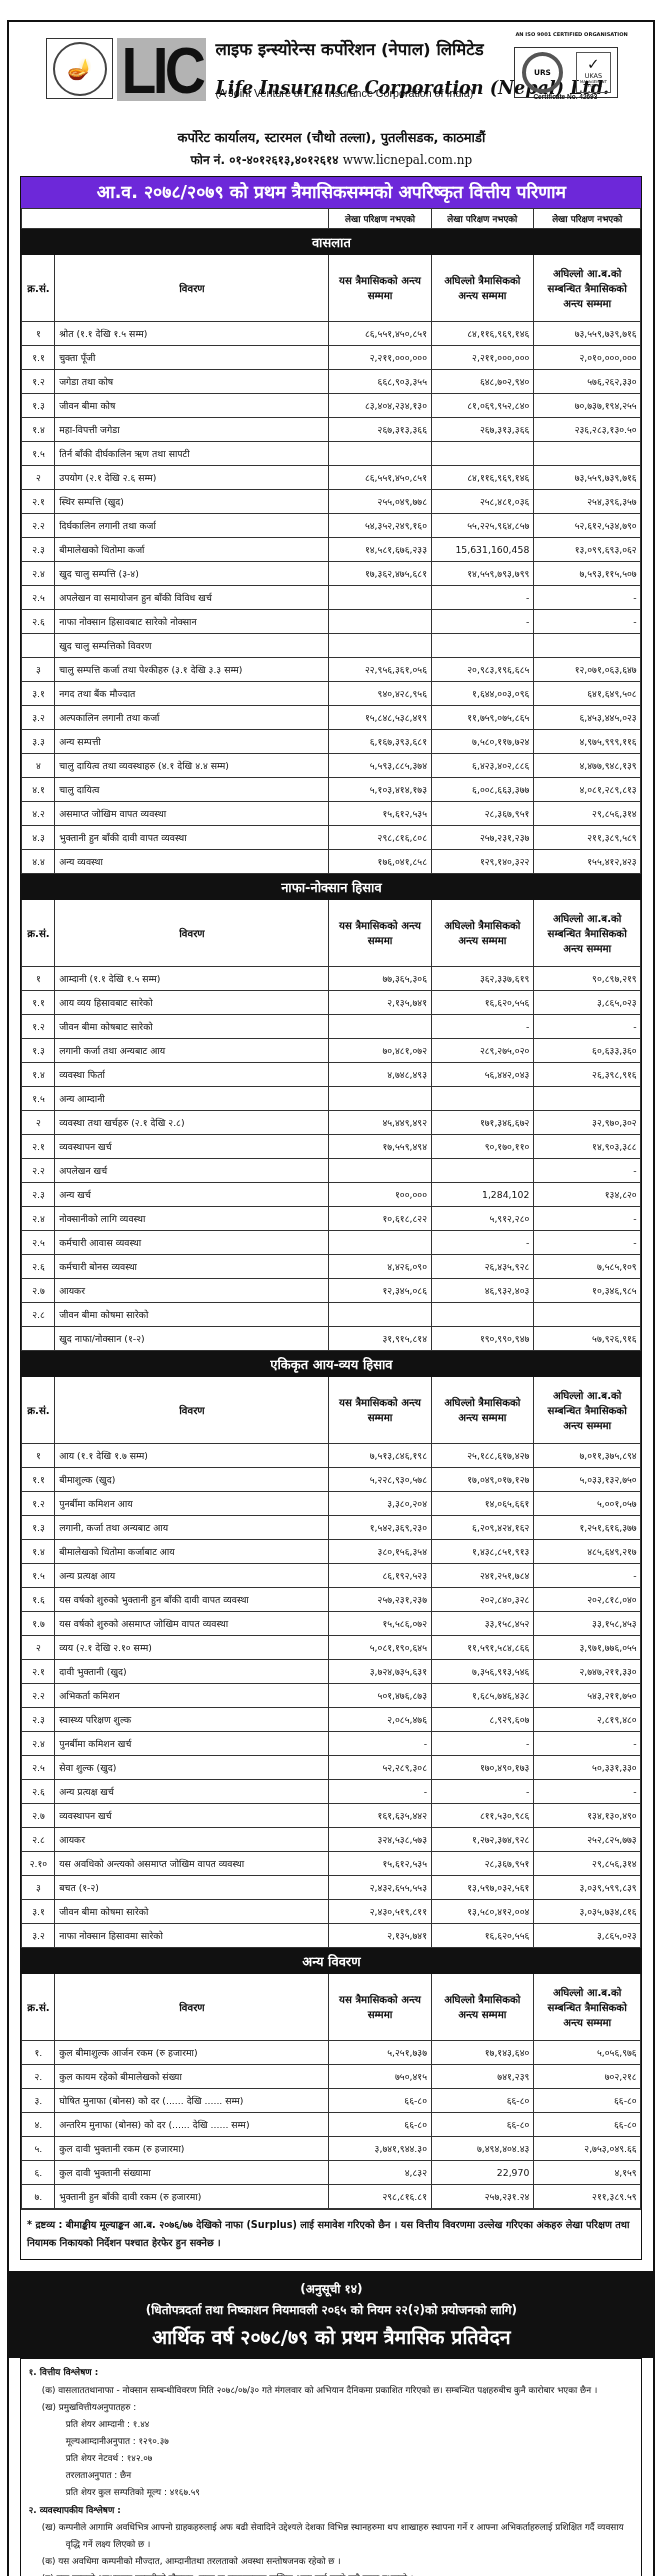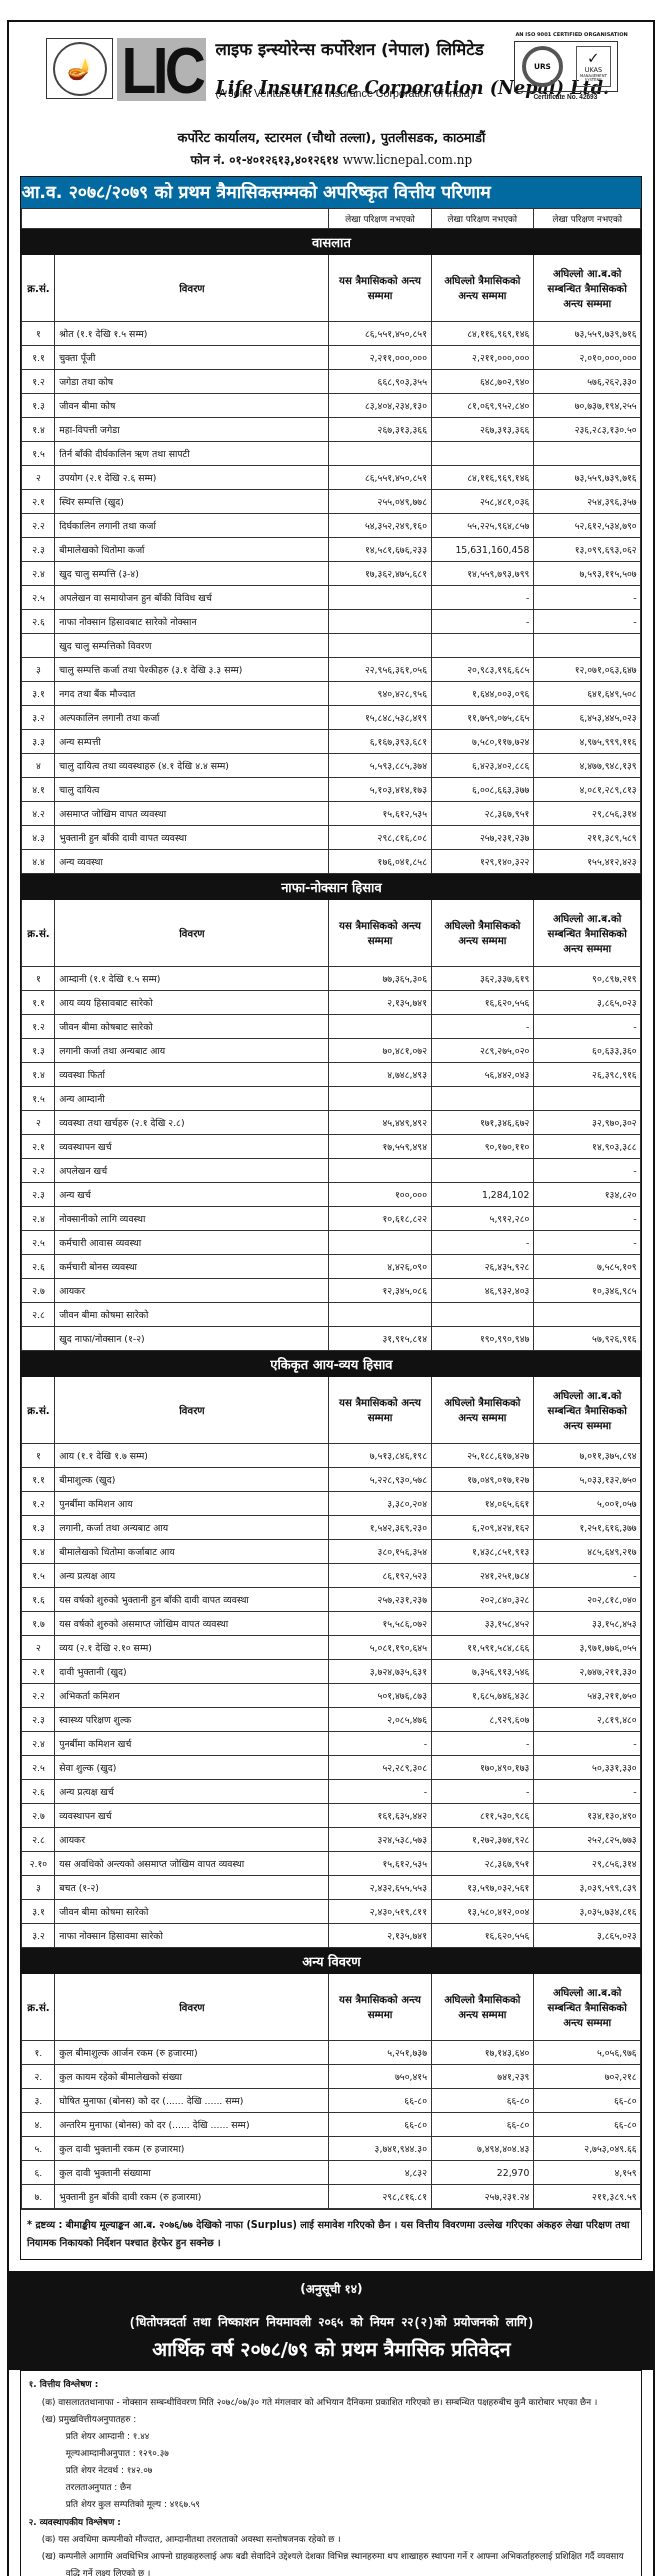--- a/index.html
+++ b/index.html
@@ -7,43 +7,43 @@
   .frame { margin: 20.4px 7.4px 0 7.4px; border: 2.8px solid #111; width: 648px; }
   .header { position: relative; height: 109px; }
   .emblem { position: absolute; left: 37px; top: 15.8px; width: 67px; height: 61px; border: 0.9px solid #333; display: flex; align-items: center; justify-content: center; }
   .emblem .globe { width: 54px; height: 54px; border-radius: 50%; border: 2.8px double #444; display:flex; align-items:center; justify-content:center; font-size: 20.4px; color:#222; }
   .lic-box { position: absolute; left: 108px; top: 15.8px; width: 89px; height: 63px; background: #b3b3b3; display: flex; align-items: center; justify-content: center; }
   .lic-box span { font-family: "Liberation Sans", sans-serif; font-weight: bold; font-size: 57px; letter-spacing: -3.7px; color: #111; transform: scaleY(1.15); }
   .co-np { position: absolute; left: 206px; top: 15px; font-size: 16.7px; font-weight: bold; white-space: nowrap; }
   .co-en { position: absolute; left: 206px; top: 55px; font-family: "DejaVu Serif", serif; font-size: 17.6px; font-weight: bold; font-style: italic; white-space: nowrap; }
   .co-jv { position: absolute; left: 206px; top: 65px; font-family: "Liberation Sans", sans-serif; font-size: 10.7px; white-space: nowrap; }
   .iso-line { position: absolute; left: 506px; top: 8.3px; font-size: 5.1px; font-weight: bold; white-space: nowrap; }
-  .iso-box { position: absolute; left: 505px; top: 19px; width: 104px; height: 51px; border: 0.9px solid #333; display:flex; align-items:center; justify-content:space-around; }
+  .iso-box { position: absolute; left: 505px; top: 25px; width: 104px; height: 51px; border: 0.9px solid #333; display:flex; align-items:center; justify-content:space-around; }
   .urs { width: 41px; height: 41px; border-radius: 50%; border: 4.6px solid #555; font-size: 7.4px; display:flex; align-items:center; justify-content:center; font-weight:bold; }
   .ukas { width: 35px; height: 41px; border: 0.9px solid #555; font-size: 6.5px; text-align:center; display:flex; flex-direction:column; align-items:center; justify-content:center; }
   .ukas .tick { font-size: 15px; font-weight: bold; line-height: 1; }
   .cert { position: absolute; left: 524px; top: 71px; font-family: "Liberation Sans", sans-serif; font-size: 6.5px; font-weight: bold; }
   .address { text-align: center; font-size: 13px; font-weight: bold; margin-top: -3.7px; }
   .phone { text-align: center; font-size: 12px; font-weight: bold; margin-top: 5.6px; }
   .phone .web { font-family: "DejaVu Serif", serif; font-weight: normal; }
   .content { margin: 7.4px 11px 0 11px; border: 0.9px solid #111; }
-  .main-title { background: #0369a1; color: #fff; text-align: left; font-size: 17.6px; font-weight: bold; padding: 2.8px 0 4.6px; }
+  .main-title { background: #6d28d9; color: #fff; text-align: center; font-size: 17.6px; font-weight: bold; padding: 2.8px 0 4.6px; }
   table { width: 100%; border-collapse: collapse; table-layout: fixed; }
   td, th { border: 0.9px solid #333; font-size: 9.3px; padding: 1.9px 3.7px; height: 24px; }
   col.c-sn { width: 33px; } col.c-desc { width: 273px; } col.c-v { width: 102px; } col.c-v3 { width: 107px; }
-  .audit-row td { height: 20.4px; font-size: 8.8px; text-align: center; font-weight: normal; }
+  .audit-row td { height: 20.4px; font-size: 8.8px; text-align: center; font-weight: bold; }
   .audit-row td.blank { border-right: 0.9px solid #333; }
   .section-bar td { background: #111; color: #fff; font-size: 13px; font-weight: bold; text-align: center; height: 26px; border-color: #111; margin-top: 38px; }
   .col-head th { height: 67px; font-size: 10.2px; font-weight: bold; text-align: center; line-height: 1.5; }
   td.sn { text-align: center; }
   td.num { text-align: right; font-family: "DejaVu Sans", sans-serif; }
   .note { padding: 5.6px 5.6px; font-size: 9.7px; font-weight: bold; line-height: 1.9; border-top: 0.9px solid #333; }
   .sched { margin: 11px 0 0 0; background: #111; color: #fff; text-align: center; padding: 9.3px 0 7.4px; }
   .sched .s1 { font-size: 12px; font-weight: bold; }
-  .sched .s2 { font-size: 12px; font-weight: bold; margin-top: 16px; font-family: Liberation Mono, monospace; }
+  .sched .s2 { font-size: 12px; font-weight: bold; margin-top: 4px; }
   .sched .s3 { font-size: 19.5px; font-weight: bold; margin-top: 5.6px; }
   .report { margin: 0 11px 11px 11px; border: 0.9px solid #111; padding: 5.6px 7.4px 9.3px; font-size: 8.8px; line-height: 1.95; }
   .report .h { font-weight: bold; }
   .report .i1 { padding-left: 13px; }
   .report .i2 { padding-left: 37px; }
   .report .row2 { display: flex; padding-left: 37px; flex-direction: column; }
   .report .row2 span:first-child { width: 306px; display: inline-block; }
   .hang { padding-left: 37px; text-indent: -24px; }
 </style>
 </head>
@@ -622,19 +622,19 @@
         <span>प्रति शेयर आम्दानी : १.४४</span>
         <span>मूल्यआम्दानीअनुपात : १२९०.३७</span>
       </div>
     <div class="row2">
         <span>प्रति शेयर नेटवर्थ : १४२.०७</span>
         <span>तरलताअनुपात : छैन</span>
       </div>
     <div class="i2">प्रति शेयर कुल सम्पतिको मूल्य : ४१६७.५९</div>
 
     <div class="h">२. व्यवस्थापकीय विश्लेषण :</div>
+    <div class="hang">(ख) कम्पनीले आगामि अवधिभित्र आफ्नो ग्राहकहरुलाई अफ बढी सेवादिने उद्देश्यले देशका विभिन्न स्थानहरुमा थप शाखाहरु स्थापना गर्ने र आफ्ना अभिकर्ताहरुलाई प्रशिक्षित गर्दै व्यवसाय वृद्धि गर्ने लक्ष्य लिएको छ ।</div>
     <div class="hang">(क) यस अवधिमा कम्पनीको मौज्दात, आम्दानीतथा तरलताको अवस्था सन्तोषजनक रहेको छ ।</div>
-    <div class="hang">(ख) कम्पनीले आगामि अवधिभित्र आफ्नो ग्राहकहरुलाई अफ बढी सेवादिने उद्देश्यले देशका विभिन्न स्थानहरुमा थप शाखाहरु स्थापना गर्ने र आफ्ना अभिकर्ताहरुलाई प्रशिक्षित गर्दै व्यवसाय वृद्धि गर्ने लक्ष्य लिएको छ ।</div>
     <div class="hang">(ग) हाल सम्मको अनुभवबाट कम्पनीको मौज्दात, नाफा वा नगदप्रवाहमा तात्विक असर पार्न सक्ने कुनै घट्ना नभएको ।</div>
 
   </div>
 </div>
 
 
 </body></html>

